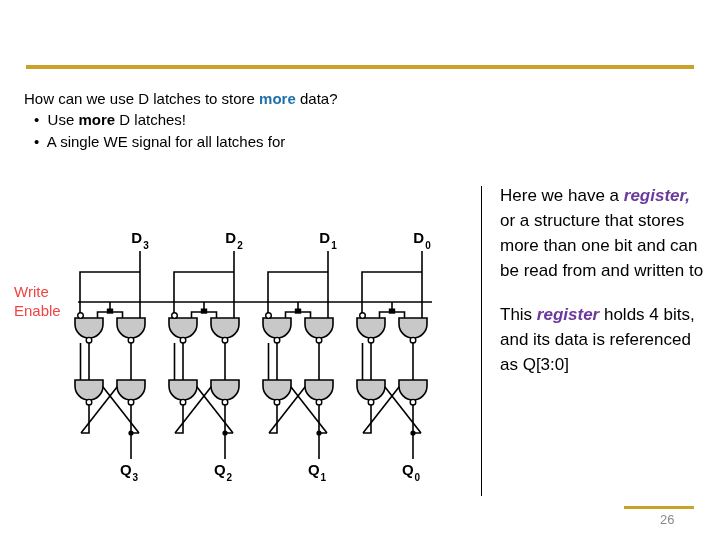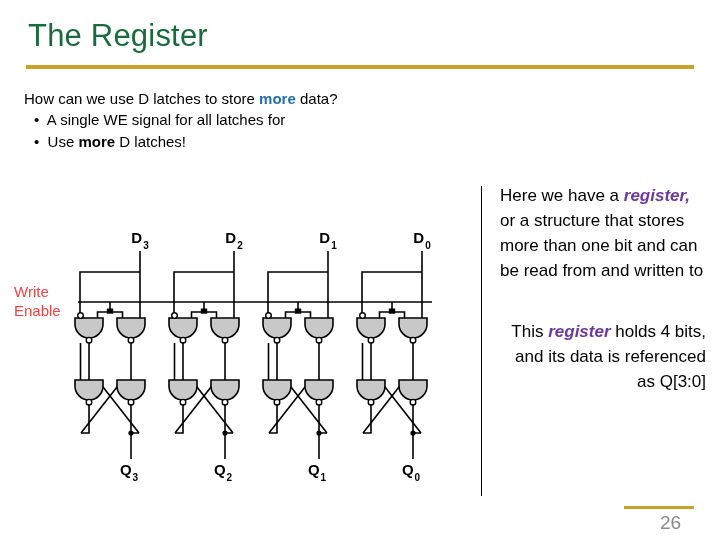--- a/index.html
+++ b/index.html
@@ -19,21 +19,21 @@
   #title-rule{
     position:absolute;left:26px;top:65px;width:668px;height:4px;
     background:#c9a227;
   }
   #bottom-rule{
     position:absolute;left:624px;top:506px;width:70px;height:3px;
     background:#c9a227;
   }
   #page-number{
     position:absolute;left:660px;top:512px;
-    font-size:19px;color:#8a8a8a;
+    font-size:13px;color:#8a8a8a;
   }
 
   
   #body-text{
     position:absolute;left:24px;top:88px;width:450px;
     font-size:15px;color:#000;line-height:1.43;
   }
   #body-text .line{white-space:nowrap;}
   #body-text .bullet-line{padding-left:10px;}
   .b-blue{font-weight:bold;color:#1f6fa8;}
@@ -44,21 +44,21 @@
     position:absolute;left:481px;top:186px;width:1px;height:310px;
     background:#000;
   }
 
   
   #right-column{
     position:absolute;left:500px;top:184px;width:206px;
     font-size:17px;color:#000;line-height:1.47;
   }
   #right-column p{margin:0;}
-  #right-column p + p{margin-top:36px;text-align:right;}
+  #right-column p + p{margin-top:19px;}
   .b-purple{font-weight:bold;color:#6b3a9c;font-style:italic;}
 
   
   #circuit{
     position:absolute;left:0px;top:220px;width:490px;height:280px;
   }
   #circuit svg{display:block;}
 
   .wire{stroke:#000;stroke-width:1.6;fill:none;}
   .gatebody{fill:#c8c8c8;stroke:#000;stroke-width:1.6;}
@@ -71,29 +71,28 @@
   .we-label{
     position:absolute;left:14px;top:63px;
     font-size:15px;color:#ef4444;line-height:1.25;
   }
 </style>
 </head>
 <body>
 
 <div class="slide">
 
-  <div id="page-title">The Register</div>
   <div id="title-rule"></div>
 
   <div id="body-text">
     <div class="line"><span>How can we use D latches to store </span><span class="b-blue">more</span><span> data?</span></div>
 
+    <div class="line bullet-line"><span>•</span>&nbsp; <span>Use </span><span class="b-black">more</span><span> D latches!</span></div>
+
     <div class="line bullet-line"><span>•</span>&nbsp; <span>A single WE signal for all latches for</span></div>
-
-    <div class="line bullet-line"><span>•</span>&nbsp; <span>Use </span><span class="b-black">more</span><span> D latches!</span></div>
   </div>
 
   <div id="column-divider"></div>
 
   <div id="right-column">
     <p><span>Here we have a </span><span class="b-purple">register,</span><span> or a structure that stores more than one bit and can be read from and written to</span></p>
     <p><span>This </span><span class="b-purple">register</span><span> holds 4 bits, and its data is referenced as Q[3:0]</span></p>
   </div>
 
   <div id="circuit">

